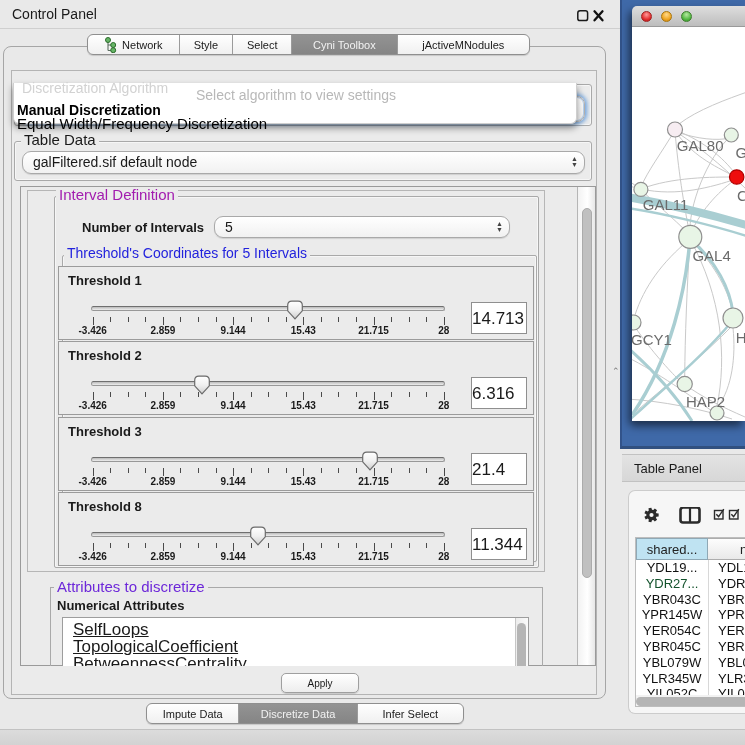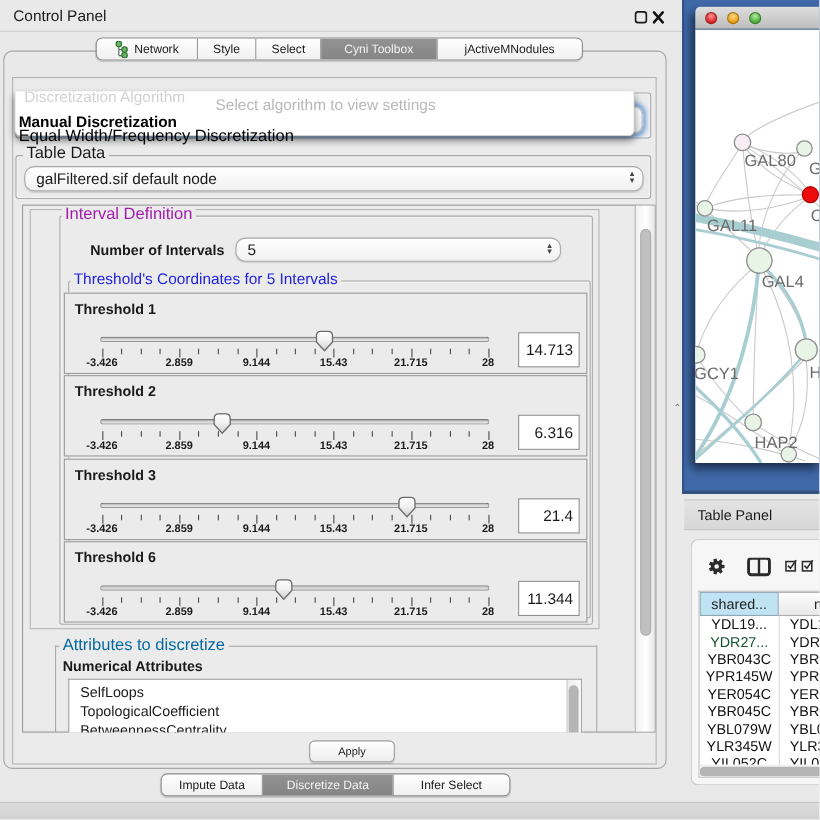--- a/index.html
+++ b/index.html
@@ -19,21 +19,21 @@
 .seg > div { display:flex; align-items:center; justify-content:center; border-right:1px solid #9b9b9b; }
 .seg > div:last-child { border-right:none; }
 .seg > div.sel { background:linear-gradient(#939393,#858585); color:#f2f2f2; }
 .tickline { position:absolute; width:1px; background:#4a4a4a; }
 .tlabel { position:absolute; font-size:10px; font-weight:bold; transform:translateX(-50%); white-space:nowrap; }
 .thr { position:absolute; left:58px; width:476px; height:74px; border:1px solid #9b9b9b; background:#ebebeb; }
 .thr .tname { position:absolute; left:9px; top:6px; font-size:13px; font-weight:bold; }
 .thr .track { position:absolute; left:32px; top:39px; width:354px; height:5px; border-radius:3px;
   border:1px solid #989898; border-top-color:#6f6f6f; background:linear-gradient(#bbbbbb,#eeeeee); }
 .thr .vfield { position:absolute; left:412px; top:35px; width:56px; height:32px; background:#fff;
-  border:1px solid #8f8f8f; font-size:14px; text-align:right; line-height:31px; padding-right:5px; }
+  border:1px solid #8f8f8f; font-size:17px; text-align:left; line-height:31px; padding-right:5px; }
 </style>
 </head>
 <body>
 <div id="root">
 
   <div class="abs" style="left:0;top:0;width:620px;height:29px;border-bottom:1px solid #cfcfcf;">
     <div class="abs" style="left:12px;top:6px;font-size:14px;">Control Panel</div>
     <svg class="abs" style="left:576px;top:9px" width="32" height="14" viewBox="0 0 32 14">
       <rect x="1.8" y="1.8" width="9.8" height="9.8" rx="2.2" fill="none" stroke="#1a1a1a" stroke-width="1.5"></rect>
       <path d="M18.5 2.3 L26.5 11.3 M26.5 2.3 L18.5 11.3" stroke="#111" stroke-width="2.3" stroke-linecap="round"></path>
@@ -215,21 +215,21 @@
           <linearGradient id="thg" x1="0" y1="0" x2="0" y2="1">
             <stop offset="0" stop-color="#ffffff"></stop>
             <stop offset="0.5" stop-color="#f0f0f0"></stop>
             <stop offset="1" stop-color="#cfcfcf"></stop>
           </linearGradient>
         </defs>
       </svg>
   <div class="vfield">21.4</div>
 </div>
 <div class="thr" style="top:492px;">
-  <div class="tname">Threshold 6</div>
+  <div class="tname">Threshold 8</div>
   <div class="track"></div>
   <div class="tickline" style="left:33.7px;top:50px;height:8px;"></div>
   <div class="tickline" style="left:51.2px;top:50px;height:5px;"></div>
   <div class="tickline" style="left:68.8px;top:50px;height:5px;"></div>
   <div class="tickline" style="left:86.4px;top:50px;height:5px;"></div>
   <div class="tickline" style="left:103.9px;top:50px;height:8px;"></div>
   <div class="tickline" style="left:121.4px;top:50px;height:5px;"></div>
   <div class="tickline" style="left:139.0px;top:50px;height:5px;"></div>
   <div class="tickline" style="left:156.6px;top:50px;height:5px;"></div>
   <div class="tickline" style="left:174.1px;top:50px;height:8px;"></div>
@@ -258,24 +258,24 @@
             <stop offset="0" stop-color="#ffffff"></stop>
             <stop offset="0.5" stop-color="#f0f0f0"></stop>
             <stop offset="1" stop-color="#cfcfcf"></stop>
           </linearGradient>
         </defs>
       </svg>
   <div class="vfield">11.344</div>
 </div>
 
   <div class="abs" style="left:50px;top:587px;width:493px;height:79px;border:1px solid #a9a9a9;border-bottom:none;"></div>
-  <div class="gtitle" style="left:54px;top:580px;color:#0369a1;font-size:15px;">Attributes to discretize</div>
+  <div class="gtitle" style="left:54px;top:580px;color:#6d28d9;font-size:15px;">Attributes to discretize</div>
   <div class="abs" style="left:57px;top:598px;font-size:13px;font-weight:bold;">Numerical Attributes</div>
   <div class="abs" style="left:62px;top:617px;width:467px;height:49px;background:#fff;border:1px solid #9d9d9d;border-bottom:none;overflow:hidden;">
-    <div style="font-size:13px;line-height:17px;padding:3px 0 0 10px;">SelfLoops<br>TopologicalCoefficient<br>BetweennessCentrality</div>
+    <div style="font-size:17px;line-height:17px;padding:3px 0 0 10px;text-decoration:underline;">SelfLoops<br>TopologicalCoefficient<br>BetweennessCentrality</div>
     <div class="abs" style="right:0;top:0;width:13px;height:49px;background:linear-gradient(90deg,#ededed,#fafafa);border-left:1px solid #c6c6c6;"></div>
     <div class="abs" style="right:2px;top:5px;width:9px;height:44px;border-radius:5px 5px 0 0;background:#b5b5b5;"></div>
   </div>
 
   <div class="abs" style="left:281px;top:673px;width:78px;height:20px;background:linear-gradient(#fff,#ededed);border:1px solid #9f9f9f;border-radius:5px;font-size:10px;text-align:center;line-height:19px;box-shadow:0 1px 1px rgba(0,0,0,0.15);">Apply</div>
 
   <div class="seg" style="left:146px;top:703px;width:318px;height:21px;">
     <div style="width:93px;">Impute Data</div>
     <div class="sel" style="width:119px;">Discretize Data</div>
     <div style="width:106px;">Infer Select</div>

